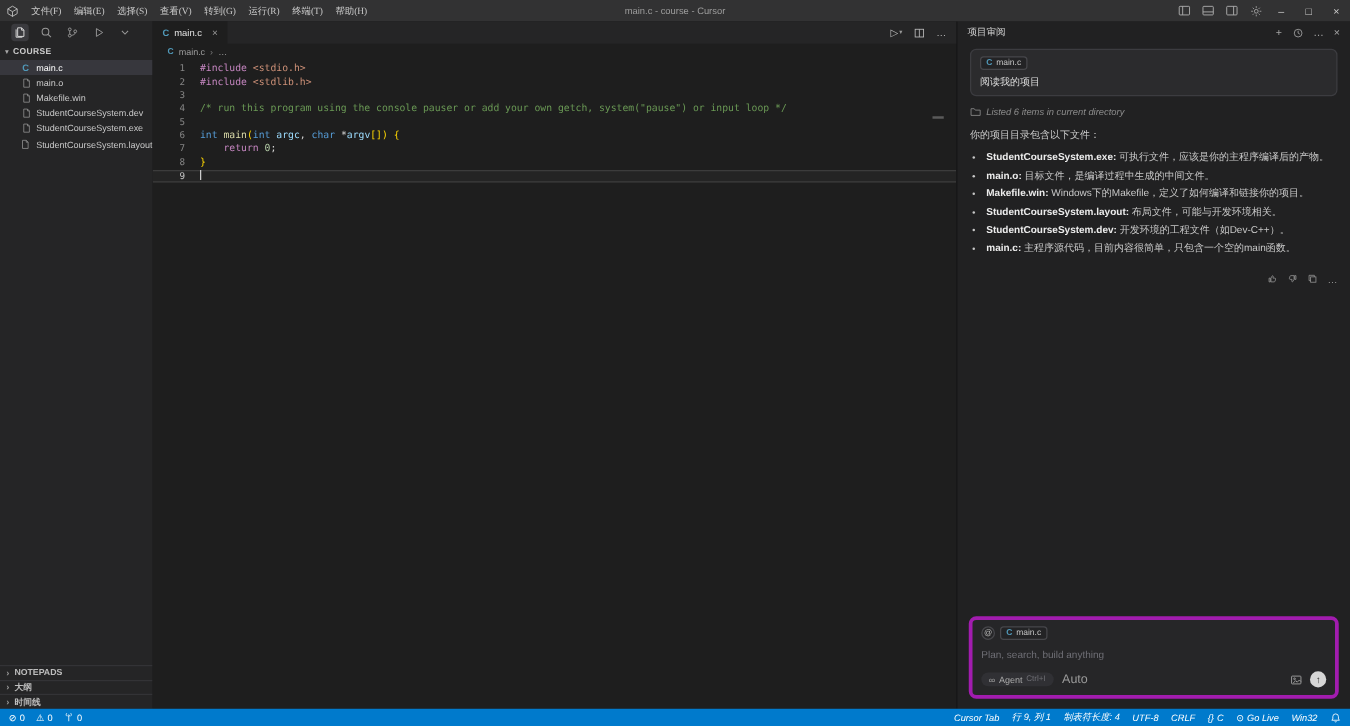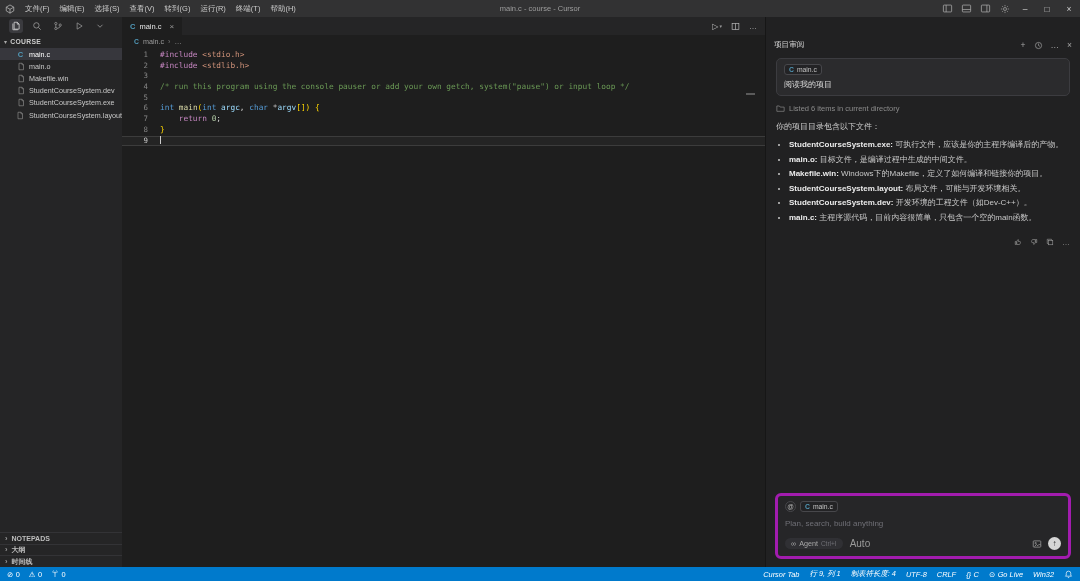--- a/index.html
+++ b/index.html
@@ -5,21 +5,21 @@
   * { margin:0; padding:0; box-sizing:border-box; }
   html,body { width:1080px; height:581px; background:#1e1e1e; overflow:hidden;
     font-family:"Liberation Sans","DejaVu Sans",sans-serif; color:#c8c8c8; }
   svg { display:block; }
   #app { width:1080px; height:581px; display:flex; flex-direction:column; position:relative; }
 
   
   #titlebar { height:17px; background:#323233; display:flex; align-items:center; position:relative;
     font-size:7.5px; color:#cbcbcb; flex:none; }
   #logo { width:20px; display:flex; justify-content:center; color:#b9b9b9; }
-  #menus { display:flex; align-items:center; }
+  #menus { display:flex; align-items:center;font-family:Liberation Serif, serif; }
   .menu-item { padding:0 5px; cursor:default; }
   #win-title { position:absolute; left:50%; transform:translateX(-50%); color:#9d9d9d; }
   #titlebar-right { margin-left:auto; display:flex; align-items:center; height:100%; }
   .tb-ic { width:19px; height:100%; display:flex; align-items:center; justify-content:center; color:#ababab; }
   .win-btn { width:22px; height:100%; display:flex; align-items:center; justify-content:center;
     color:#cccccc; font-size:8.5px; }
 
   
   #main { flex:1; min-height:0; display:flex; }
 
@@ -66,31 +66,31 @@
   .tk-pp { color:#c586c0; } .tk-str { color:#ce9178; } .tk-cm { color:#6a9955; }
   .tk-kw { color:#569cd6; } .tk-fn { color:#dcdcaa; } .tk-var { color:#9cdcfe; }
   .tk-num { color:#b5cea8; } .tk-pl { color:#d4d4d4; } .tk-ctl { color:#c586c0; }
   .tk-br { color:#ffd700; }
   .caret { display:inline-block; width:1px; height:8.5px; background:#cccccc; vertical-align:-1px; }
   .ruler-mark { position:absolute; right:10px; top:45px; width:9px; height:2px; background:#5a5a5a; }
 
   
   #chat-panel { width:315px; flex:none; background:#212122; border-left:1px solid #161616;
     display:flex; flex-direction:column; font-size:8px; color:#c8c8c8; }
-  #panel-header { height:18px; display:flex; align-items:center; padding:0 8px; gap:8px; flex:none;margin-top:19px; }
+  #panel-header { height:18px; display:flex; align-items:center; padding:0 8px; gap:8px; flex:none; }
   #panel-title { font-size:7.6px; color:#d2d2d2; }
   .ph-spacer { flex:1; }
   .ph-ic { color:#a5a5a5; display:flex; align-items:center; font-size:8.5px; }
   #panel-body { flex:1; min-height:0; padding:4px 10px 0; display:flex; flex-direction:column; overflow:hidden; }
   .user-card { background:#2b2b2d; border:1px solid #3c3c40; border-radius:5px; padding:5px 7px; flex:none; }
   .ctx-chip { display:inline-flex; align-items:center; gap:3px; border:1px solid #47474b; border-radius:3px;
     padding:1px 4px; font-size:6.8px; color:#c2c2c2; background:#232325; }
   .ctx-chip .cic { font-size:6.8px; }
   .user-msg { margin-top:4px; color:#dcdcdc; font-size:8px; }
-  .tool-note { display:flex; align-items:flex-start; gap:4px; color:#8b8b8b; font-size:7.5px; margin:8px 0 8px; }
+  .tool-note { display:flex; align-items:flex-start; gap:4px; color:#8b8b8b; font-size:7.5px; margin:8px 0 8px;font-style:italic; }
   .intro { font-size:8px; color:#cccccc; margin-bottom:6px; }
   #bullets { list-style:disc; margin:0 0 3px; padding-left:13px; }
   #bullets li { line-height:14.6px; white-space:nowrap; font-size:8px; color:#c8c8c8; }
   .bfile { color:#ececec; font-weight:bold; }
   .outro { font-size:8px; color:#cccccc; line-height:14px; }
   .actions-row { display:flex; justify-content:flex-end; gap:8px; color:#9a9a9a; margin-top:9px; }
   .ar-ic { display:flex; align-items:center; font-size:8px; }
 
   #panel-input { margin:8px 9px 8px; background:#262628; border:3px solid #a21caf; border-radius:6px;
     padding:5px 7px 6px; flex:none; }

